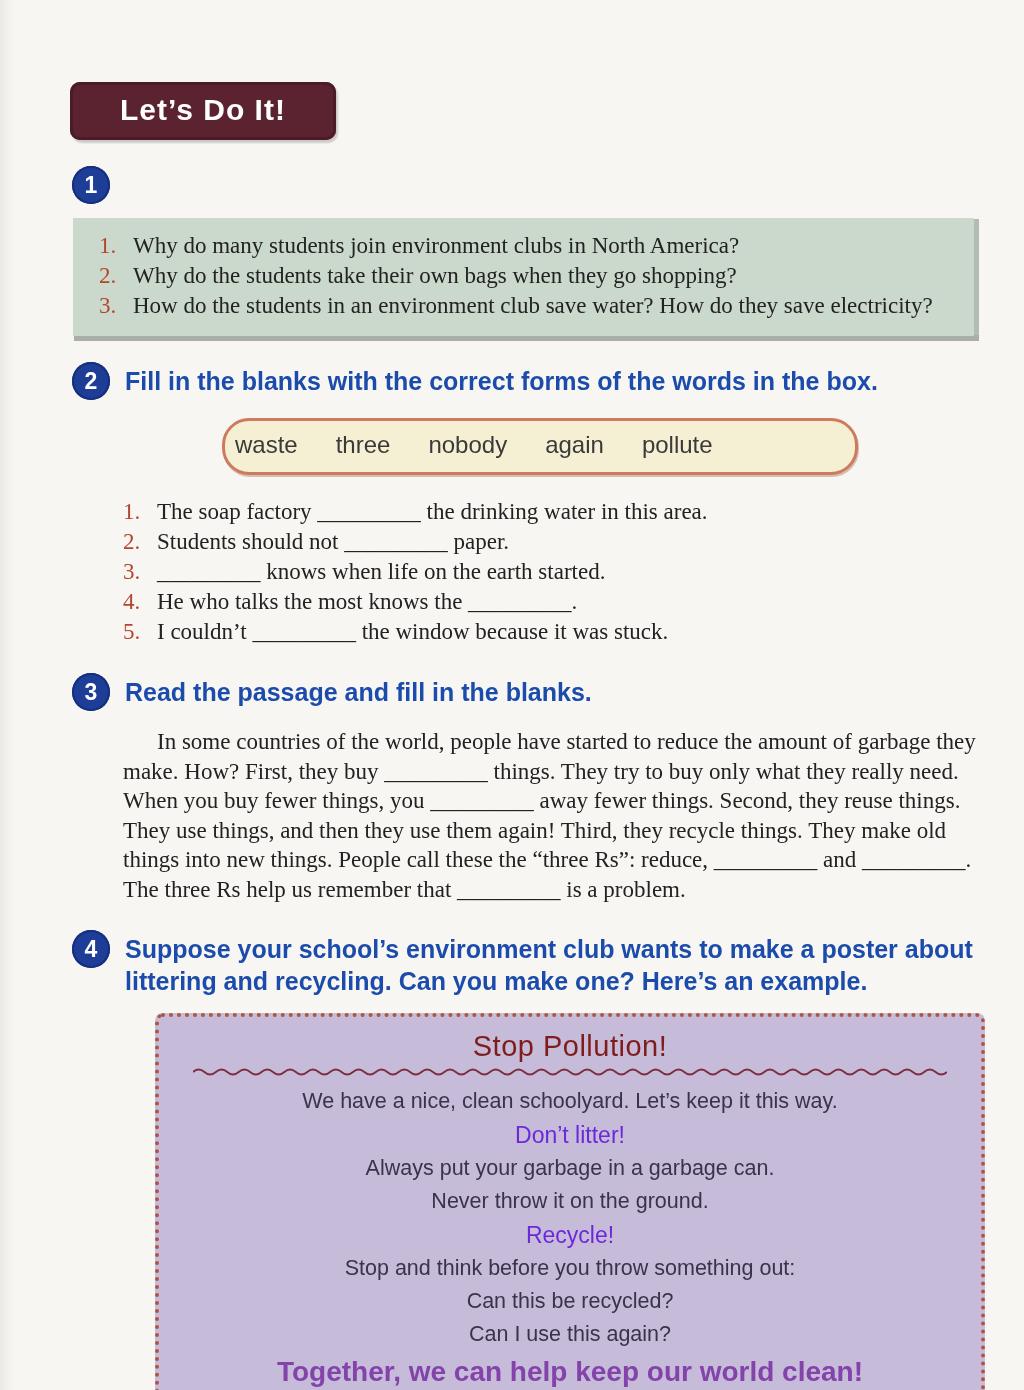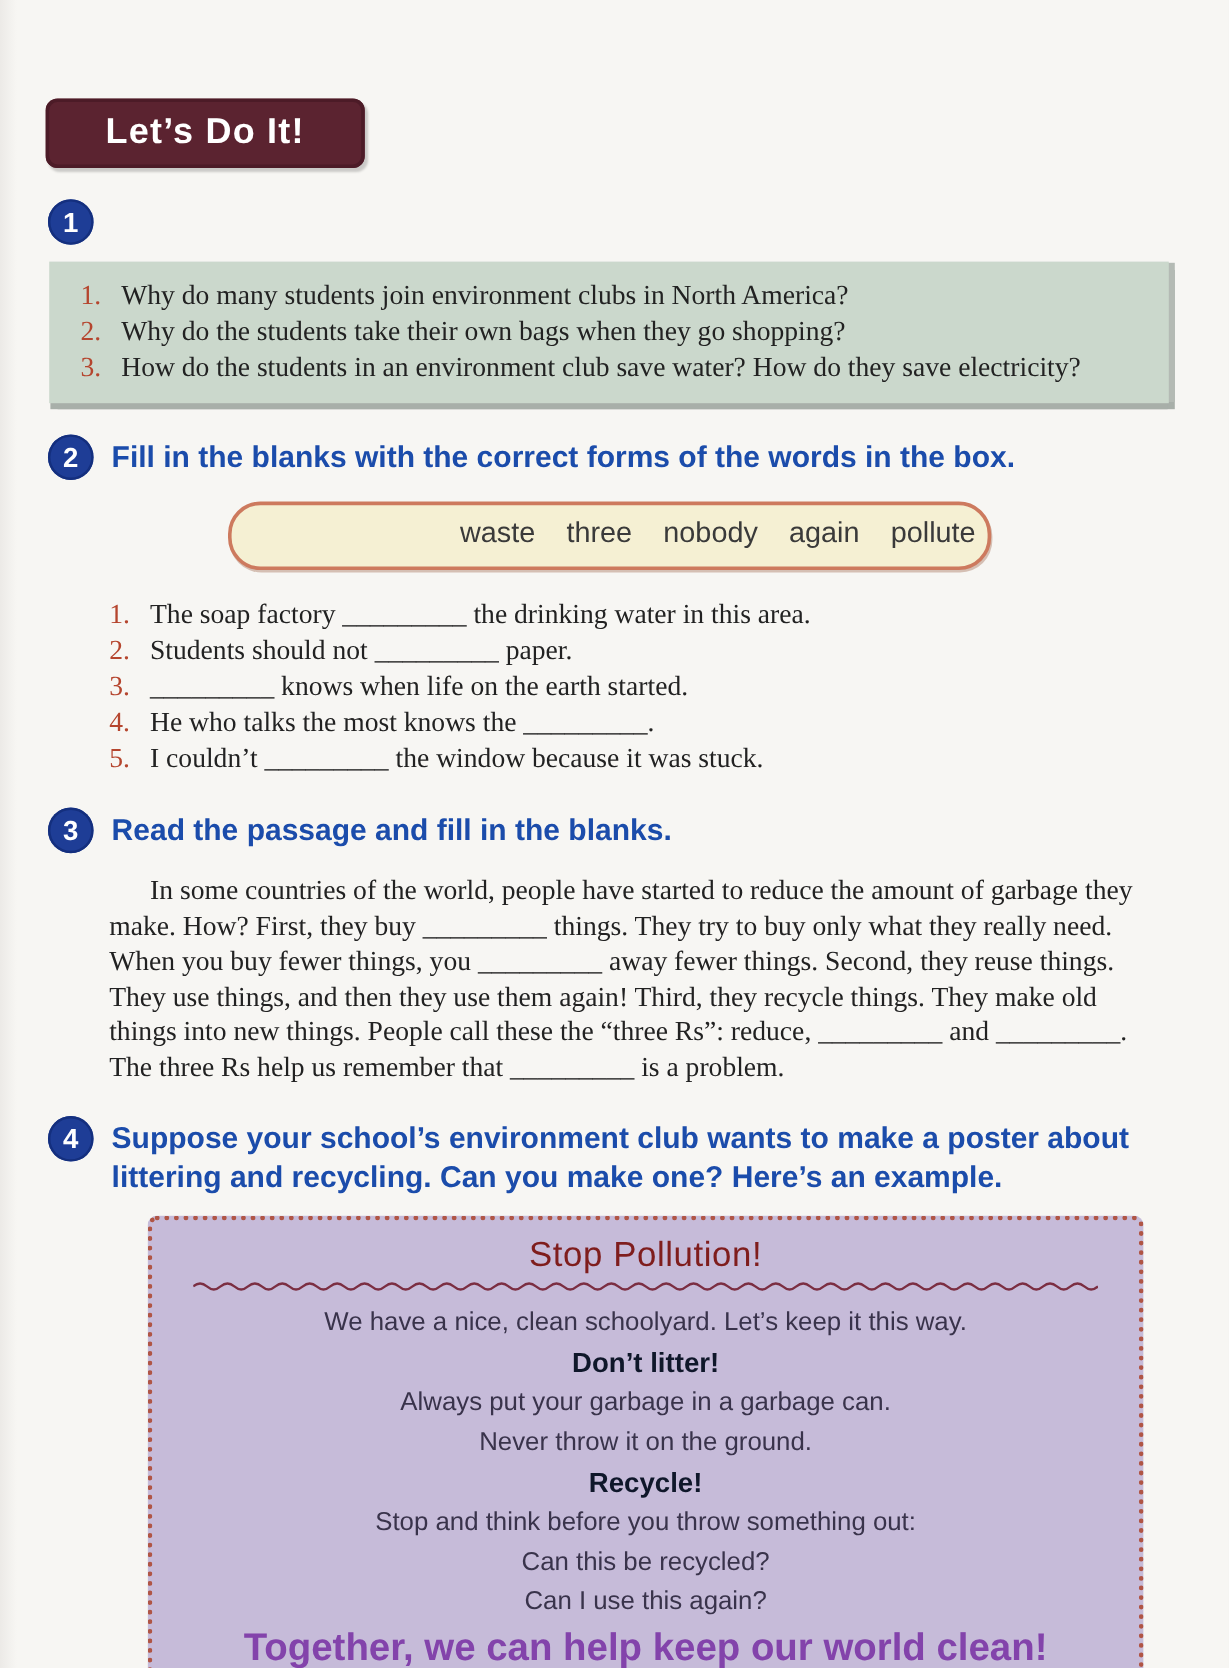--- a/index.html
+++ b/index.html
@@ -5,21 +5,21 @@
   html,body{margin:0;padding:0;}
   body{
     width:1024px;height:1390px;
     background:#f5f4f1;
     font-family:"Liberation Sans", sans-serif;
     overflow:hidden;
   }
   .page{
     box-sizing:border-box;
     width:1024px;height:1390px;
-    padding:82px 50px 0 38px;
+    padding:82px 50px 0 70px;
     background:linear-gradient(90deg,#eceae7 0px,#f7f6f3 14px,#f7f6f3 100%);
   }
   
   .banner{
     display:inline-block;
     background:#5b2330;
     color:#ffffff;
     font-weight:bold;
     font-size:30px;
     letter-spacing:1px;
@@ -57,21 +57,21 @@
   .row-num{color:#b5452e;flex:0 0 34px;}
   .row-text{flex:1;}
   
   .word-box{
     box-sizing:border-box;
     width:636px;
     margin:18px 0 22px 152px;
     background:#f5f0d3;
     border:3px solid #cd7a5e;
     border-radius:27px;
-    display:flex;justify-content:flex-end;gap:26px;
+    display:flex;justify-content:flex-start;gap:38px;
     padding:10px 10px 13px;
     font-size:24px;color:#3a3a3a;
     box-shadow:1px 2px 0 rgba(150,90,60,.35);
   }
   .sentences{margin-left:53px;}
   
   .passage{
     font-family:Liberation Serif, serif;
     font-size:23px;line-height:29.5px;color:#222;
     width:872px;
@@ -87,22 +87,22 @@
     border:4px dotted #b05545;
     border-radius:8px;
     padding:13px 34px 18px;
     text-align:center;
   }
   .poster-title{
     color:#7f1d1d;font-weight:normal;font-size:29px;letter-spacing:.5px;
   }
   .wavy{display:block;margin:3px auto 7px;width:100%;height:12px;}
   .p-line{font-size:21.5px;line-height:33px;color:#39334b;}
-  .p-head{color:#0f172a;font-weight:bold;font-size:23px;line-height:34px;}
-  .p-final{color:#8343ab;font-weight:bold;font-size:32px;line-height:36px;margin-top:3px;}
+  .p-head{color:#6d28d9;font-weight:normal;font-size:23px;line-height:34px;}
+  .p-final{color:#8343ab;font-weight:bold;font-size:28px;line-height:36px;margin-top:3px;}
 </style>
 </head>
 <body>
 
 <div class="page">
 
   <div class="banner">Let’s Do It!</div>
 
   
   <div class="ex-head">

